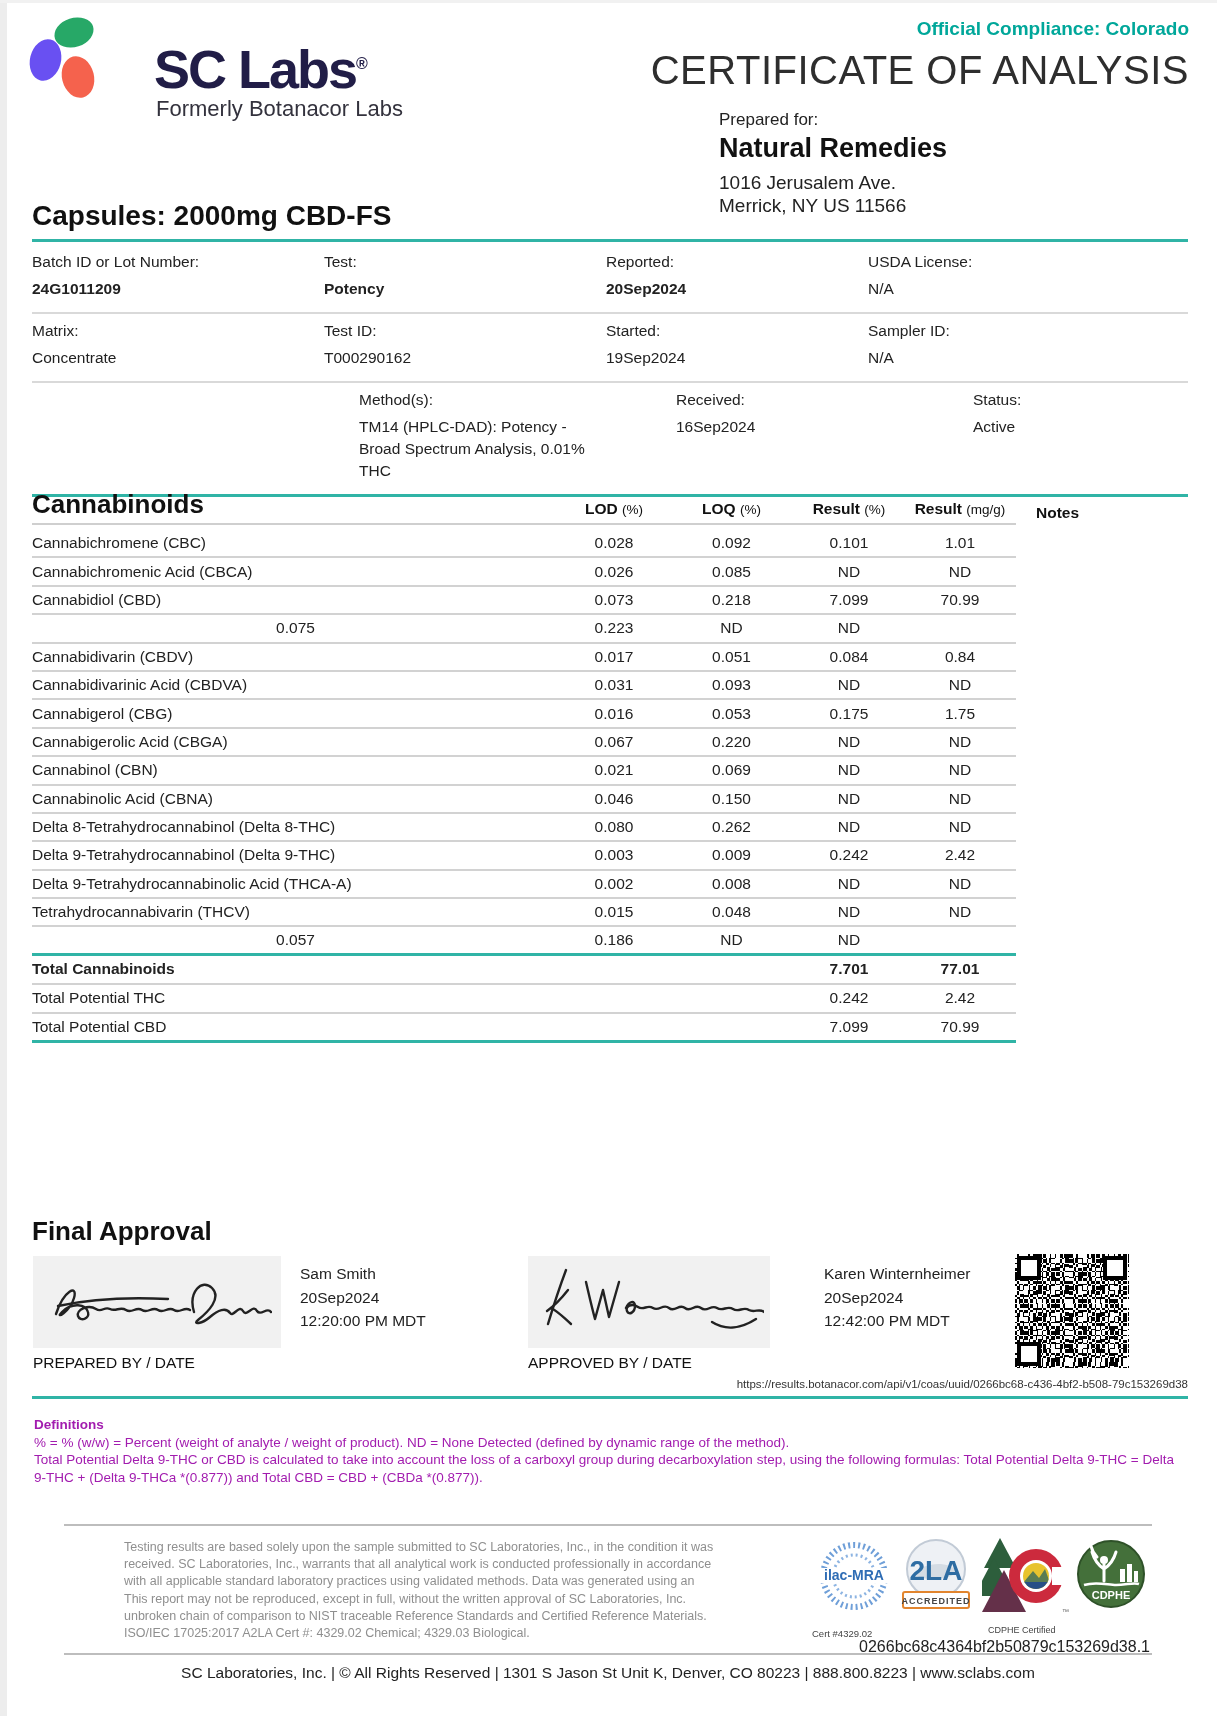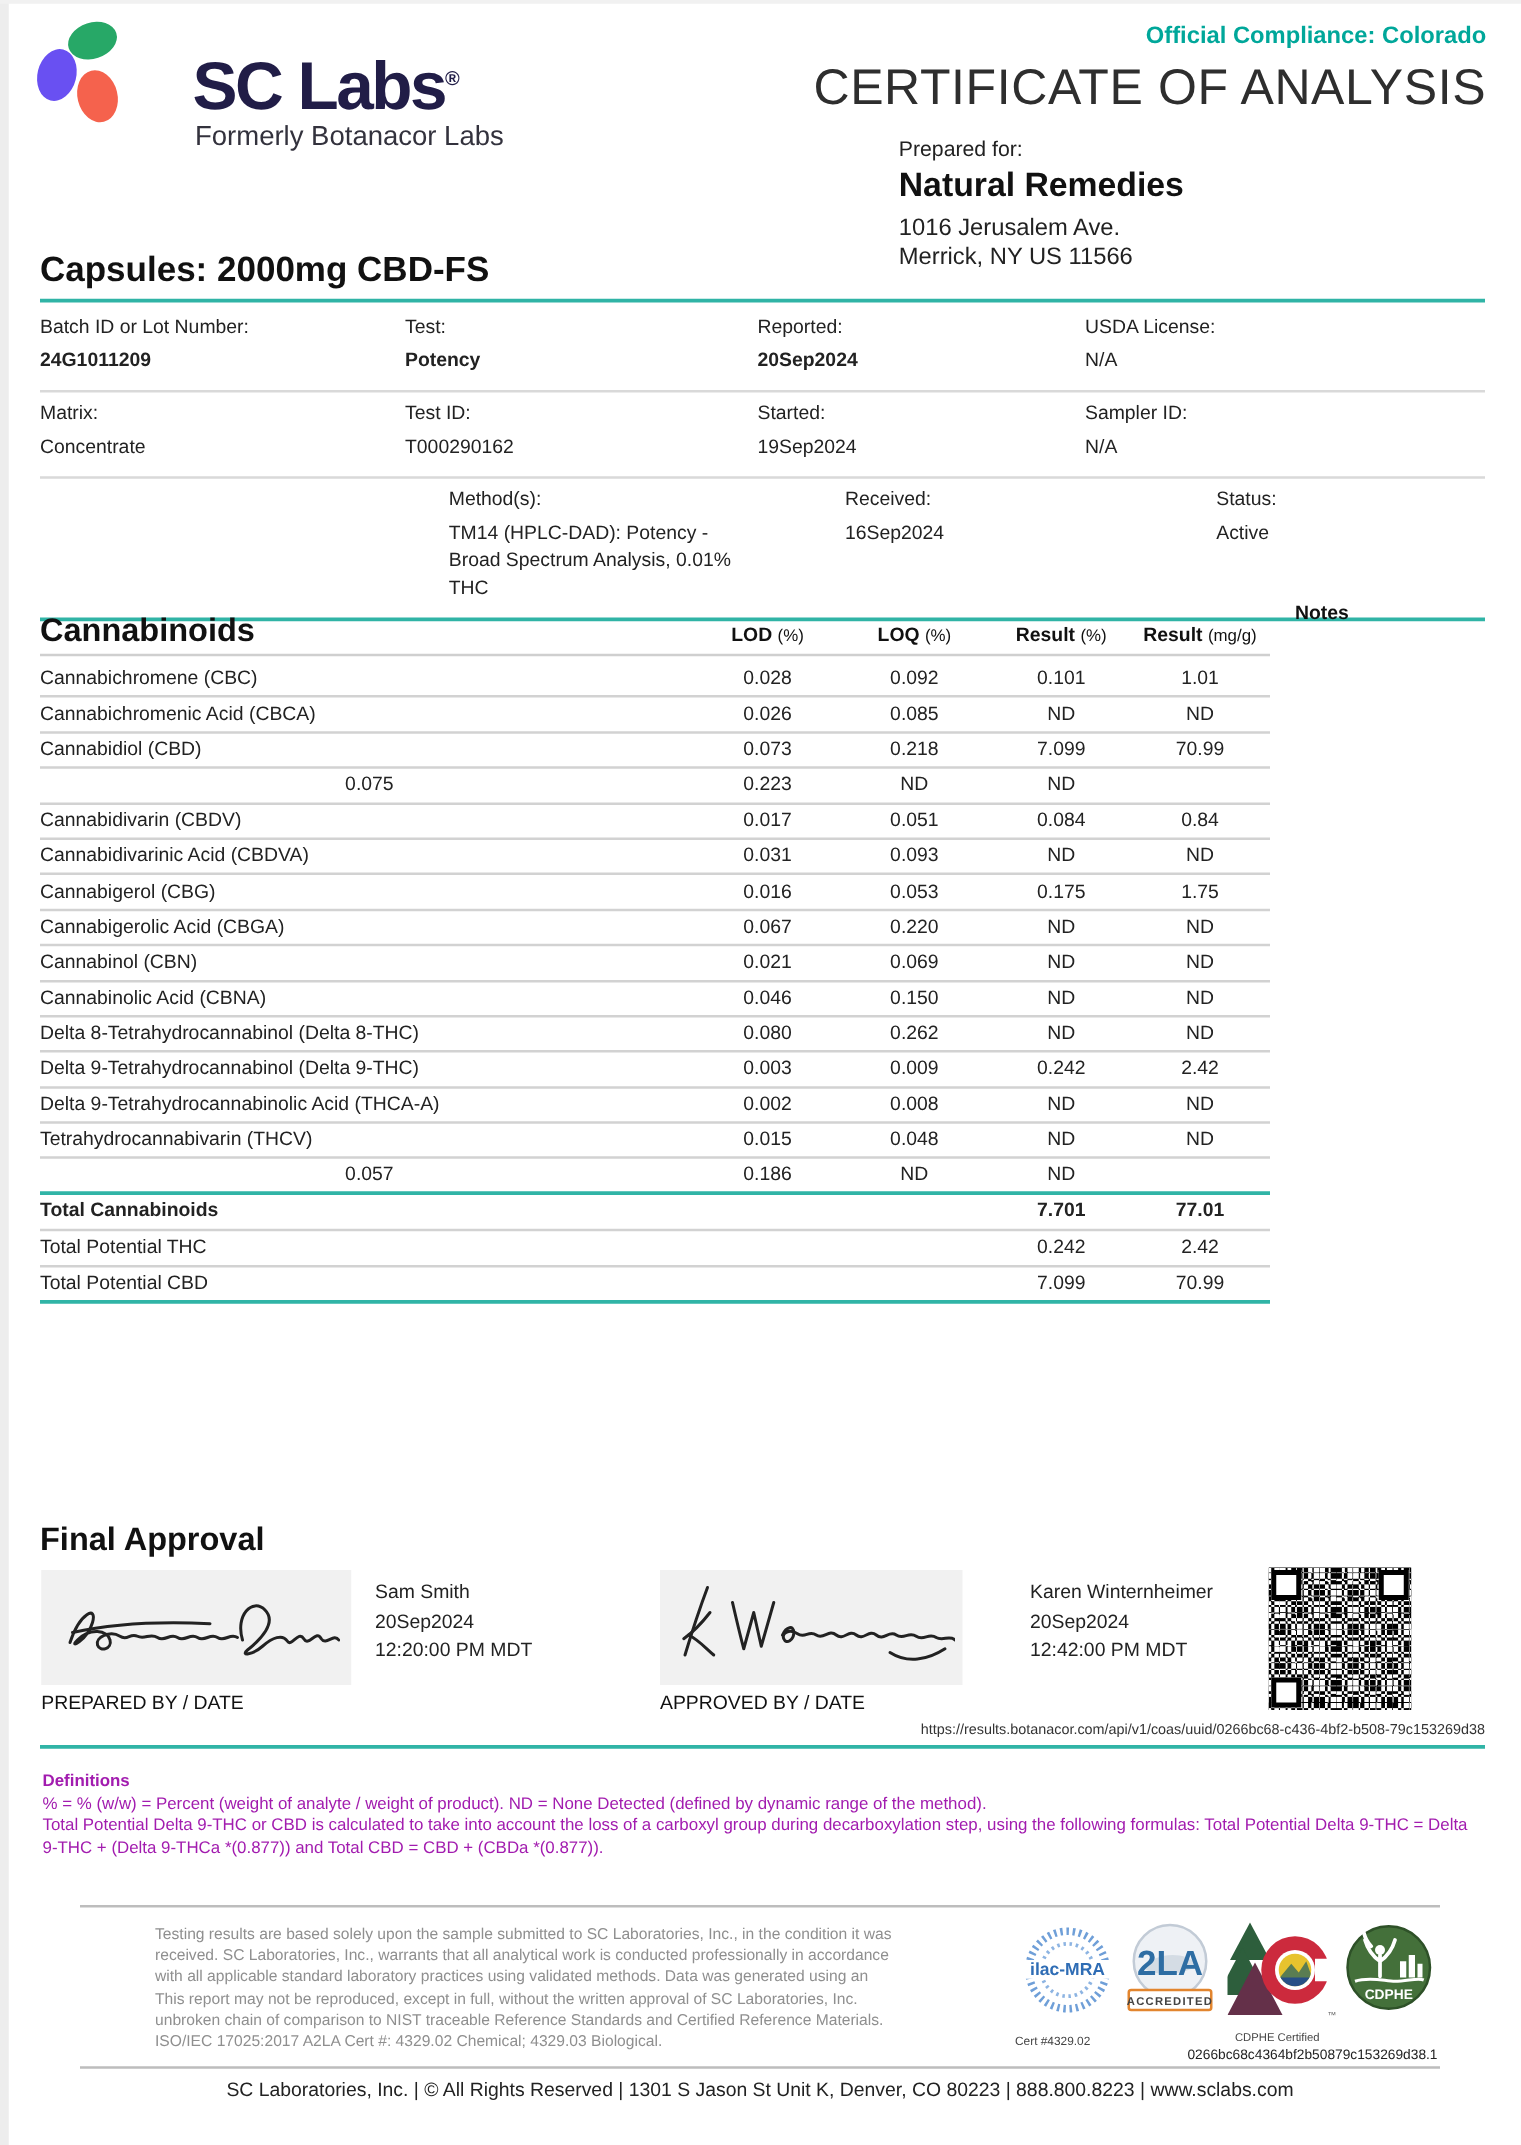--- a/index.html
+++ b/index.html
@@ -43,21 +43,21 @@
   .icell .val.b{font-weight:bold;}
 
   
   .thead{position:absolute;left:32px;top:490px;width:984px;display:grid;
          grid-template-columns:527px 110px 125px 110px 112px;align-items:end;
          padding-bottom:5px;border-bottom:2px solid #cfcfcf;}
   .section-h{font-size:26px;font-weight:bold;color:#111;line-height:28px;}
   .hcell{text-align:center;font-size:15.5px;color:#111;}
   .hcell .hb{font-weight:bold;}
   .hcell .hn{font-size:13.5px;}
-  .notes-h{position:absolute;left:1036px;top:482px;font-size:15.5px;font-weight:bold;color:#111;}
+  .notes-h{position:absolute;left:1036px;top:504px;font-size:15.5px;font-weight:bold;color:#111;}
 
   .tbody{position:absolute;left:32px;top:530px;width:984px;}
   .trow{display:grid;grid-template-columns:527px 110px 125px 110px 112px;height:28.4px;
         align-items:center;border-bottom:2px solid #d2d2d2;box-sizing:border-box;
         font-size:15.5px;color:#222;}
   .trow:last-child{border-bottom:3px solid var(--teal);}
   .trow .num{text-align:center;}
   .totrow{display:grid;grid-template-columns:527px 110px 125px 110px 112px;height:29px;
         align-items:center;border-bottom:2px solid #d2d2d2;box-sizing:border-box;
         font-size:15.5px;color:#222;}
@@ -99,21 +99,21 @@
          border-top:2px solid #bdbdbd;border-bottom:2px solid #bdbdbd;box-sizing:content-box;}
   .legal-text{position:absolute;left:60px;top:13px;width:690px;font-size:12.5px;
               line-height:17.2px;color:#8f8f8f;}
   .badge{position:absolute;}
   .b-ilac{left:754px;top:14px;}
   .b-a2la{left:830px;top:10px;}
   .b-col{left:918px;top:8px;}
   .b-cdphe{left:1012px;top:13px;}
   .cert-no{position:absolute;left:748px;top:102px;font-size:9.5px;color:#444;}
   .cdphe-cert{position:absolute;left:924px;top:99px;font-size:9px;color:#444;}
-  .hash{position:absolute;right:2px;top:112px;font-size:11px;color:#222;}
+  .hash{position:absolute;right:2px;top:112px;font-size:16px;color:#222;}
 
   .footer-line{position:absolute;left:64px;top:1664px;width:1088px;text-align:center;
                font-size:15.5px;color:#222;}
 
   :root{--teal:#30b4a6;--navy:#211d47;--green:#27a867;--purple:#6950f2;--coral:#f5624d;}
   svg.sig{display:block;margin:6px auto;}
 </style>
 </head>
 <body>
 

